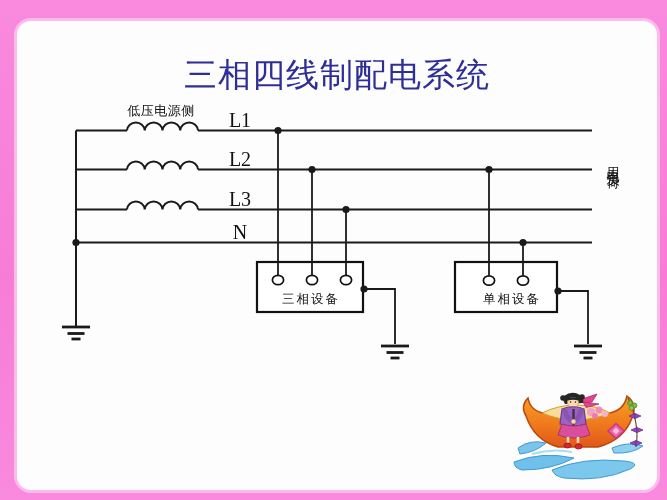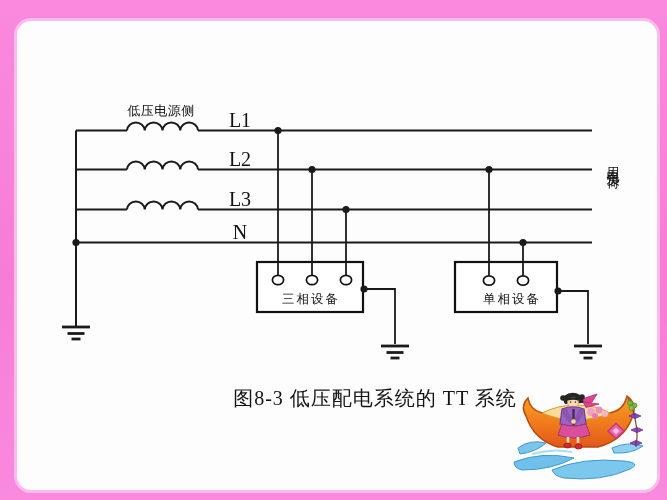--- a/index.html
+++ b/index.html
@@ -44,21 +44,21 @@
   .lbl-line{font-family:"Liberation Serif",serif;font-size:20px;fill:#111;}
   .lbl-box{font-family:"Liberation Serif",serif;font-size:12.5px;fill:#111;letter-spacing:2px;}
   .lbl-vert{font-family:"Liberation Serif",serif;font-size:13px;fill:#111;
     writing-mode:vertical-rl;text-orientation:upright;letter-spacing:3px;}
 </style>
 </head>
 <body>
 
 <div class="frame">
   <div class="panel">
-    <div class="figure-caption">图8-3 低压配电系统的 TT 系统</div>
+    <div class="slide-title">三相四线制配电系统</div>
   </div>
 
   <svg class="schematic" width="667" height="500" viewBox="0 0 667 500">
 
     <path class="busline" d="M76,130.5 V326"></path>
 
     <g>
       <path class="wire" d="M76,130.5 H127 M198,130.5 H592"></path>
       <path class="coil" d="M127,130.5 a8.9,8.6 0 0 1 17.75,0 a8.9,8.6 0 0 1 17.75,0 a8.9,8.6 0 0 1 17.75,0 a8.9,8.6 0 0 1 17.75,0"></path>
     </g>

